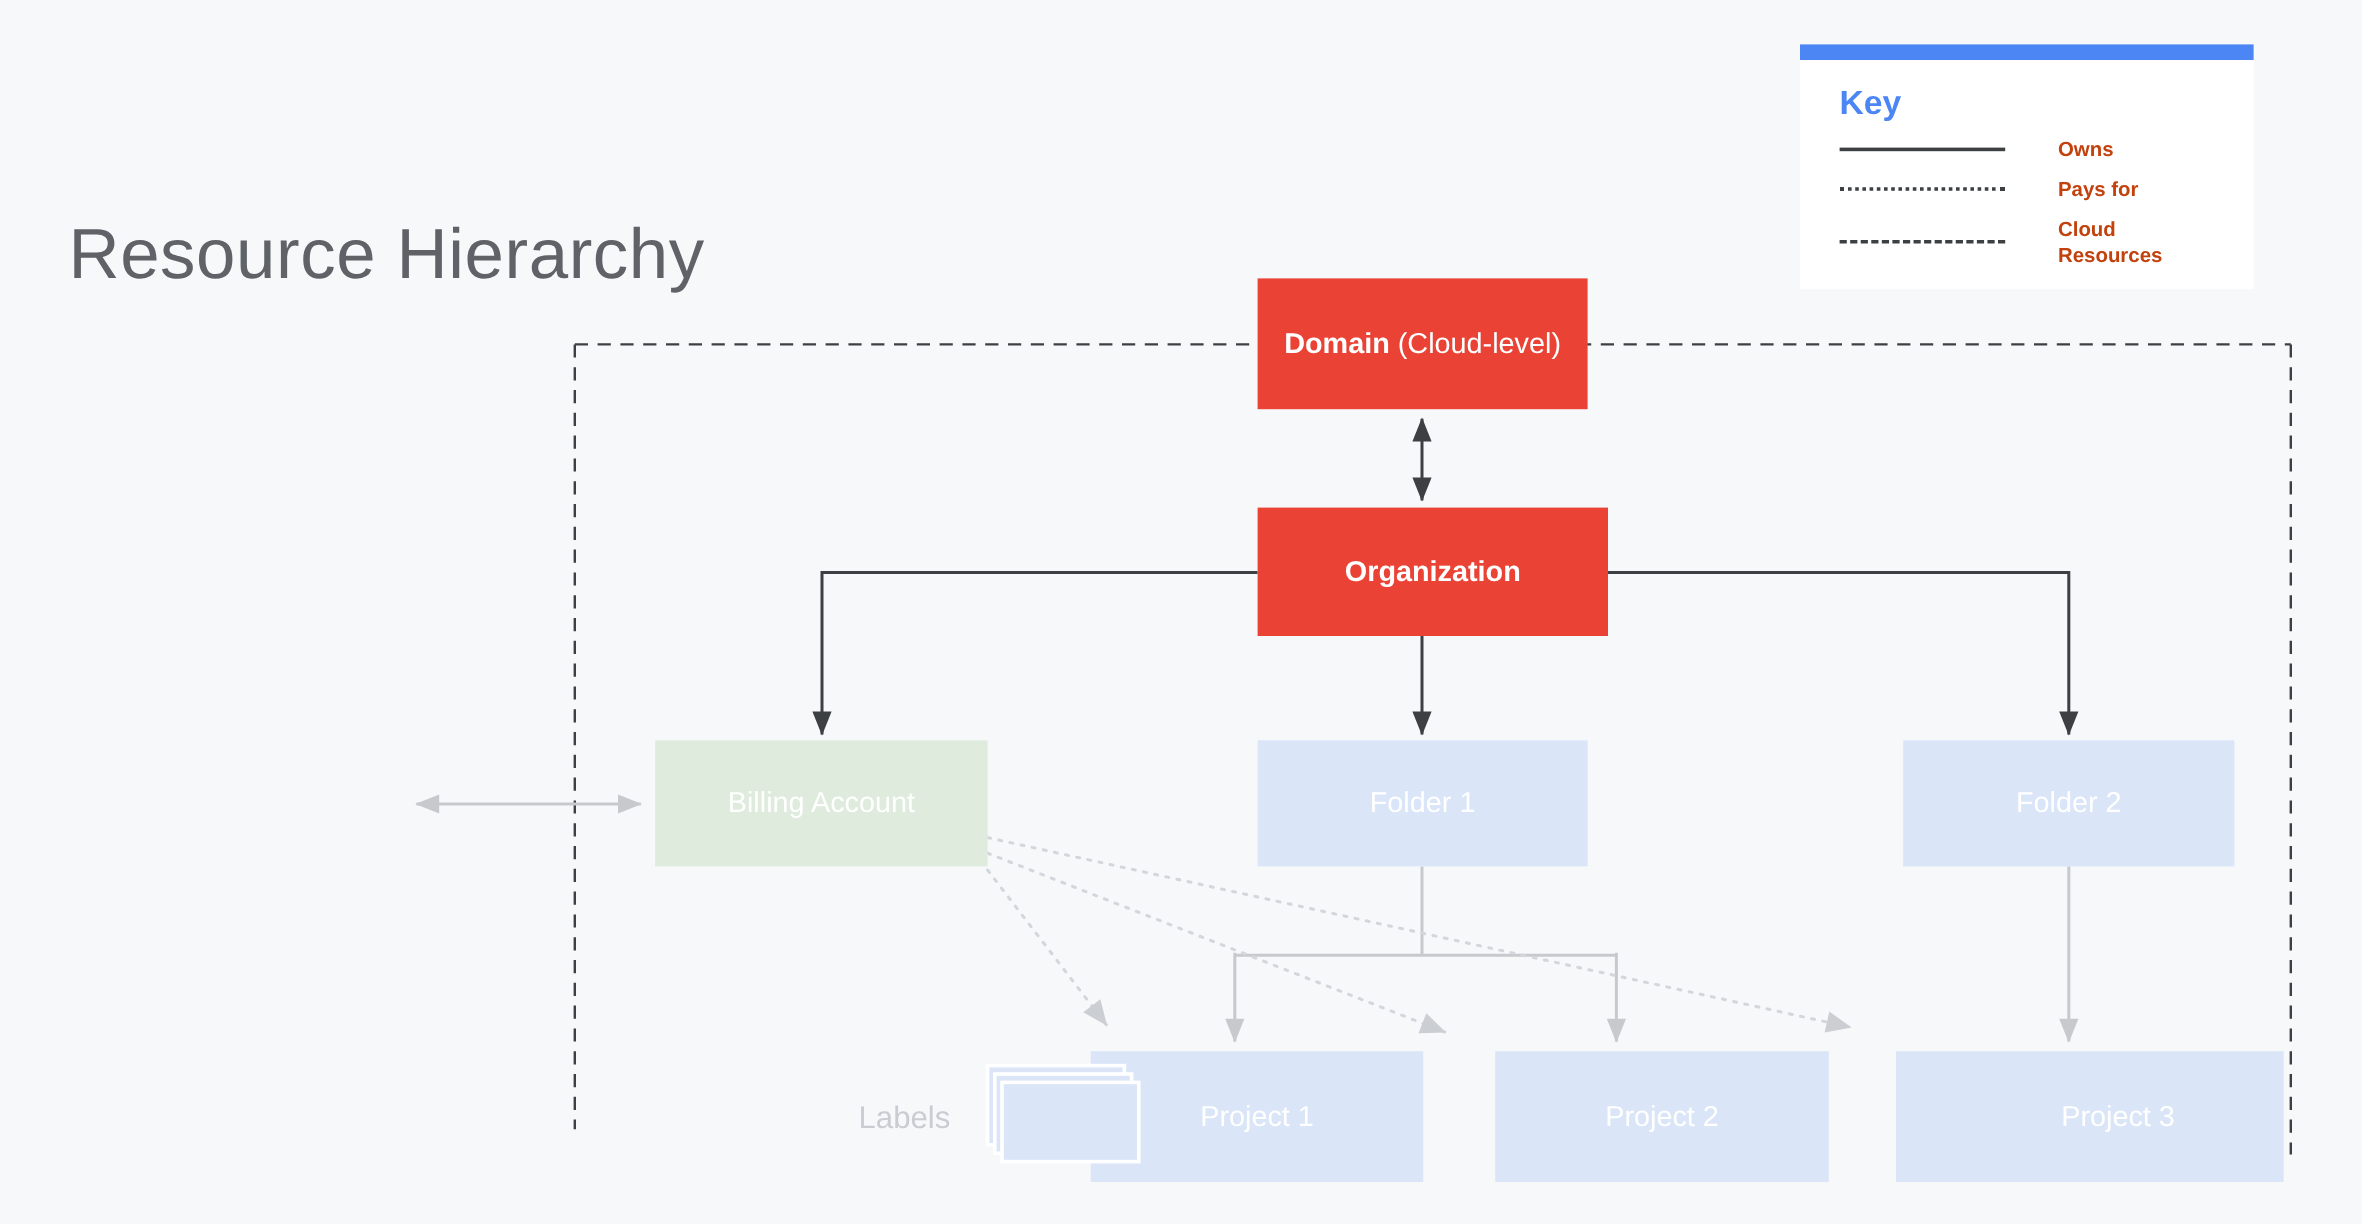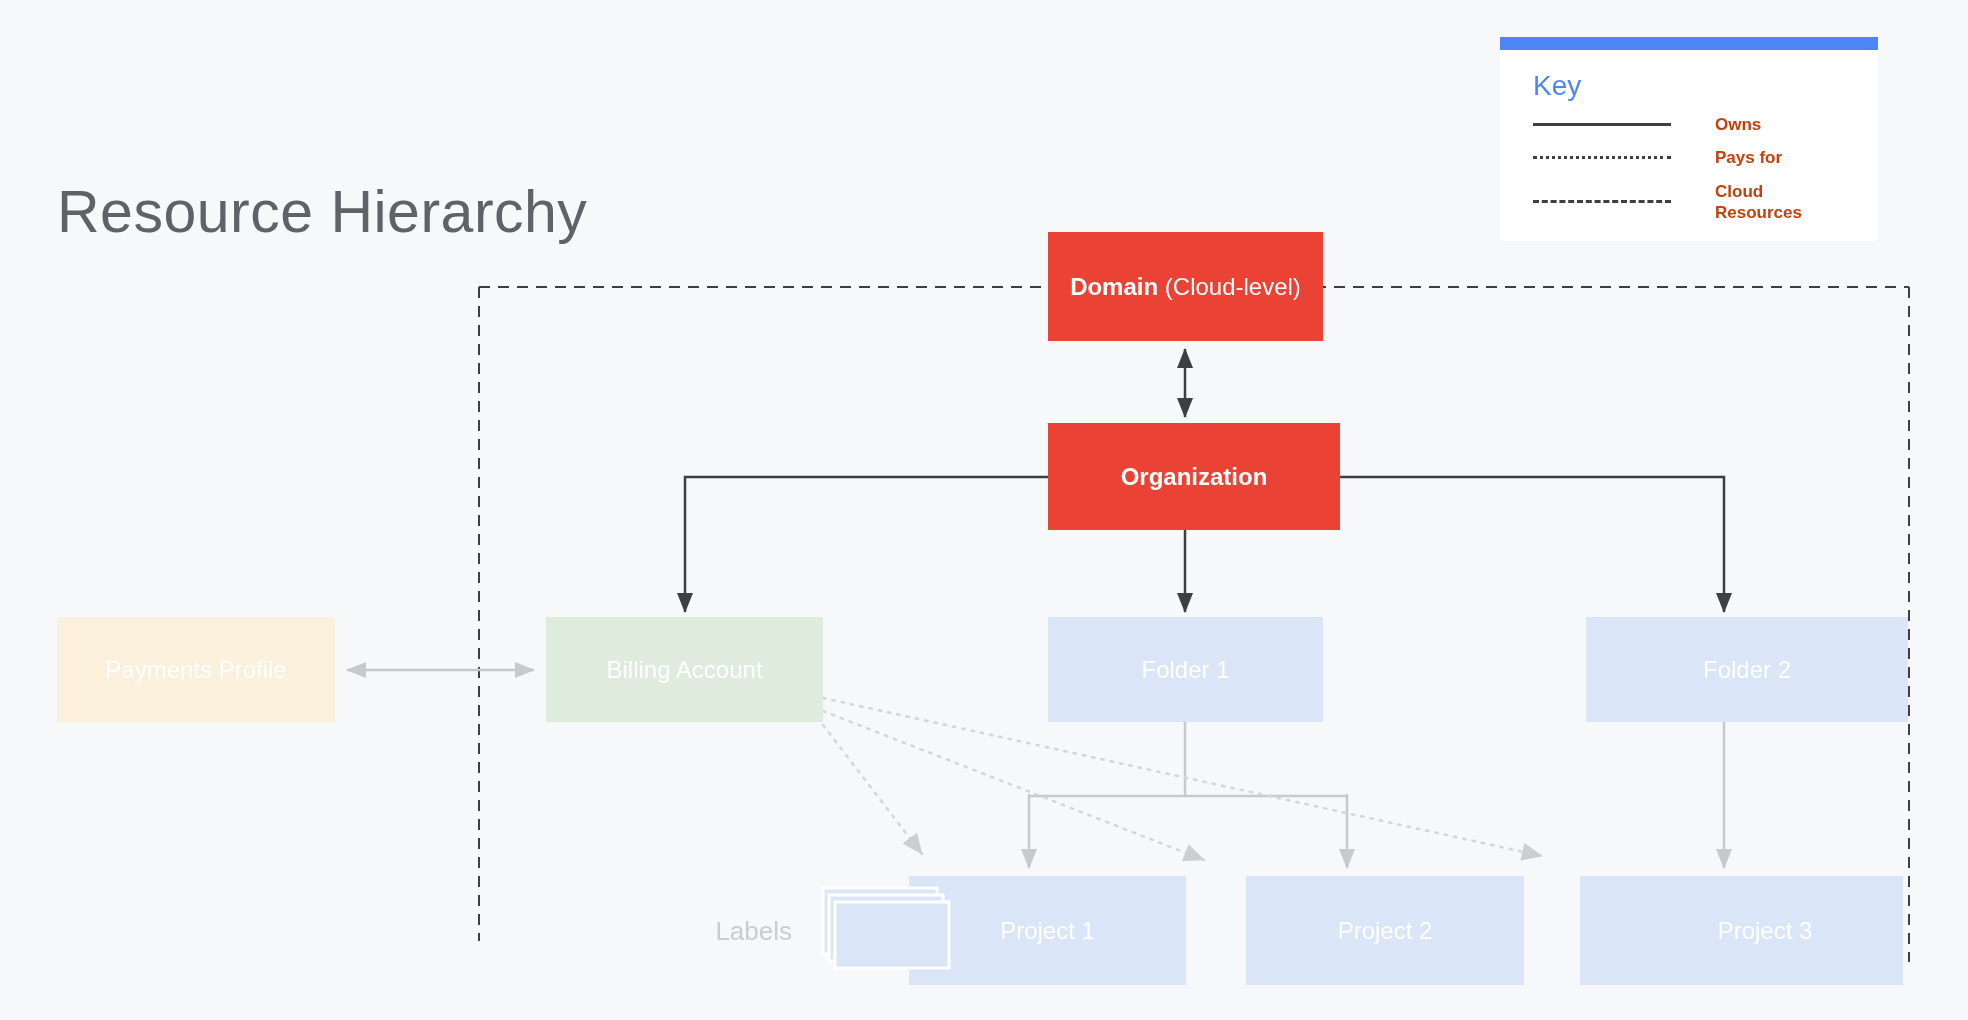--- a/index.html
+++ b/index.html
@@ -10,21 +10,21 @@
   }
   .page-title{
     position:absolute; left:57px; top:178px;
     font-size:59px; font-weight:400; color:var(--title-text,#5F6368);
     letter-spacing:0.5px;
   }
   
   .key{position:absolute; left:1500px; top:37px; width:378px; z-index:4;}
   .key-bar{height:13px; background:var(--blue-accent,#4C86F5);}
   .key-body{background:#FFFFFF; box-sizing:border-box; padding:20px 14px 18px 33px; min-height:172px;}
-  .key-heading{color:var(--blue-accent,#4C86F5); font-size:28px; font-weight:400; margin:0 0 2px 0;}
+  .key-heading{color:var(--blue-accent,#4C86F5); font-size:28px; font-weight:700; margin:0 0 2px 0;}
   .key-row{display:flex; align-items:center; margin-top:12px;}
   .key-sample{width:138px; margin-right:44px; height:0;}
   .sample-solid {border-top:3px solid var(--dark-line,#3C4043);}
   .sample-dotted{border-top:3px dotted var(--dark-line,#3C4043);}
   .sample-dashed{border-top:3px dashed var(--dark-line,#3C4043);}
   .key-label{font-size:17px; font-weight:700; color:#c2410c; line-height:1.25; width:130px;}
   
   .node{
     position:absolute; z-index:2; display:flex; align-items:center; justify-content:center;
     color:#FFFFFF; font-size:24px; text-align:center;
@@ -32,21 +32,21 @@
   .node-red{background:var(--red,#EA4335); font-weight:700;}
   .node-red .reg{font-weight:400;}
   .node-blue{background:var(--light-blue,#DAE5F8); font-weight:400;}
   .node-green{background:var(--light-green,#DEEBDD); font-weight:400;}
   .node-cream{background:var(--cream,#FAF0DB); font-weight:400;}
   .pos-domain      {left:1048px; top:232px; width:275px; height:109px;align-items:center;}
   .pos-organization{left:1048px; top:423px; width:292px; height:107px;}
   .pos-payments    {left:57px;   top:617px; width:278px; height:105px;}
   .pos-billing     {left:546px;  top:617px; width:277px; height:105px;}
   .pos-folder1     {left:1048px; top:617px; width:275px; height:105px;}
-  .pos-folder2     {left:1586px; top:617px; width:322px; height:105px;}
+  .pos-folder2     {left:1586px; top:617px; width:276px; height:105px;}
   .pos-project1    {left:909px;  top:876px; width:277px; height:109px;}
   .pos-project2    {left:1246px; top:876px; width:278px; height:109px;}
   .pos-project3    {left:1580px; top:876px; width:276px; height:109px;padding-left:47px;}
   .labels-caption{
     position:absolute; left:640px; top:916px; width:152px; z-index:3;
     text-align:right; font-size:26px; color:var(--labels-caption,#C9CDD3);
   }
   
   .wires, .icons{position:absolute; left:0; top:0; pointer-events:none;}
   .wires{z-index:1;}
@@ -118,23 +118,20 @@
       </div>
     </div>
   </div>
 
   <div class="node node-red pos-domain">
     <span><span>Domain</span><span class="reg"> (Cloud-level)</span></span>
   </div>
   <div class="node node-red pos-organization">
     <span>Organization</span>
   </div>
-  <div class="node node-cream pos-payments">
-    <span>Payments Profile</span>
-  </div>
   <div class="node node-green pos-billing">
     <span>Billing Account</span>
   </div>
   <div class="node node-blue pos-folder1">
     <span>Folder 1</span>
   </div>
   <div class="node node-blue pos-folder2">
     <span>Folder 2</span>
   </div>
   <div class="node node-blue pos-project1">

